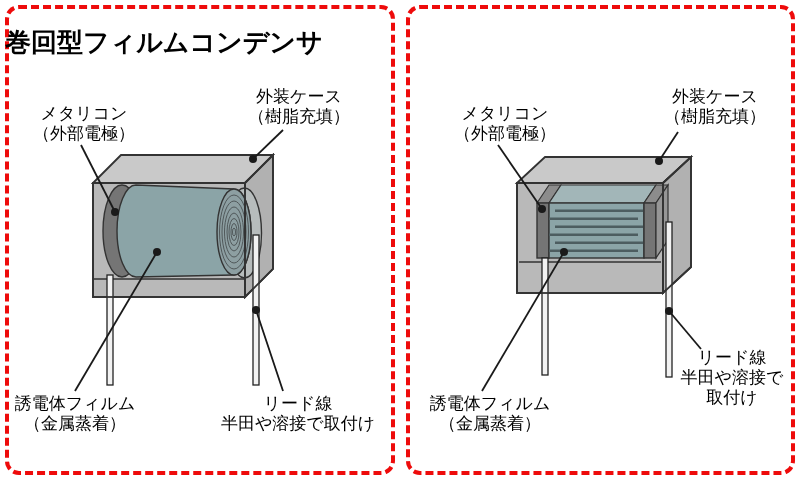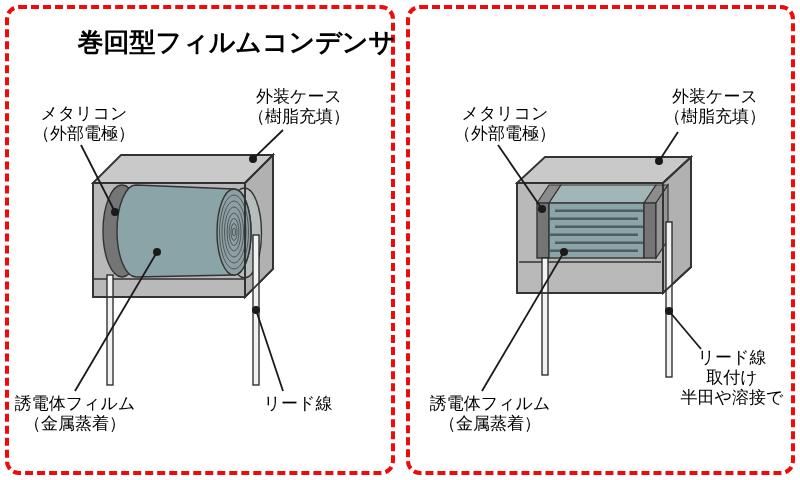--- a/index.html
+++ b/index.html
@@ -12,21 +12,21 @@
   .panel{
     position:absolute;top:5px;height:470px;box-sizing:border-box;
     border:4px dashed var(--border,#e00);
     border-radius:14px;
     background:#fff;
   }
   .panel.left{left:5px;width:390px;}
   .panel.right{left:406px;width:389px;}
   .inner{position:absolute;left:-4px;top:-4px;width:390px;height:470px;}
   .title{
-    position:absolute;top:20px;left:0;right:0;text-align:right;
+    position:absolute;top:20px;left:0;right:0;text-align:left;
     font-size:26px;font-weight:bold;white-space:nowrap;
   }
   .lbl{
     position:absolute;font-size:17px;line-height:20px;text-align:center;
     white-space:nowrap;
   }
   svg.art{position:absolute;left:0;top:0;}
   .ln{stroke:#1a1a1a;stroke-width:1.8;}
   .dot{fill:#1a1a1a;}
   .edge{stroke:#333;fill:none;}
@@ -94,20 +94,21 @@
     <div class="lbl" style="left:240px;top:81px;width:108px;">
       <div>外装ケース</div>
       <div>（樹脂充填）</div>
     </div>
     <div class="lbl" style="left:0px;top:388px;width:140px;">
       <div>誘電体フィルム</div>
       <div>（金属蒸着）</div>
     </div>
     <div class="lbl" style="left:203px;top:388px;width:180px;">
       <div>リード線</div>
+      <div>半田や溶接で取付け</div>
     </div>
   </div>
 </div>
 
 <div class="panel right">
   <div class="inner">
     <svg class="art" width="390" height="470" viewBox="0 0 390 470">
 
       <rect x="111" y="178" width="146" height="110" class="case-front"></rect>
       <polygon points="111,178 139,152 285,152 257,178" class="case-top"></polygon>
@@ -152,17 +153,17 @@
     <div class="lbl" style="left:254px;top:81px;width:110px;">
       <div>外装ケース</div>
       <div>（樹脂充填）</div>
     </div>
     <div class="lbl" style="left:14px;top:388px;width:140px;">
       <div>誘電体フィルム</div>
       <div>（金属蒸着）</div>
     </div>
     <div class="lbl" style="left:268px;top:342px;width:116px;">
       <div>リード線</div>
+      <div>半田や溶接で</div>
       <div>取付け</div>
-      <div>半田や溶接で</div>
     </div>
   </div>
 </div>
 
 </body></html>

